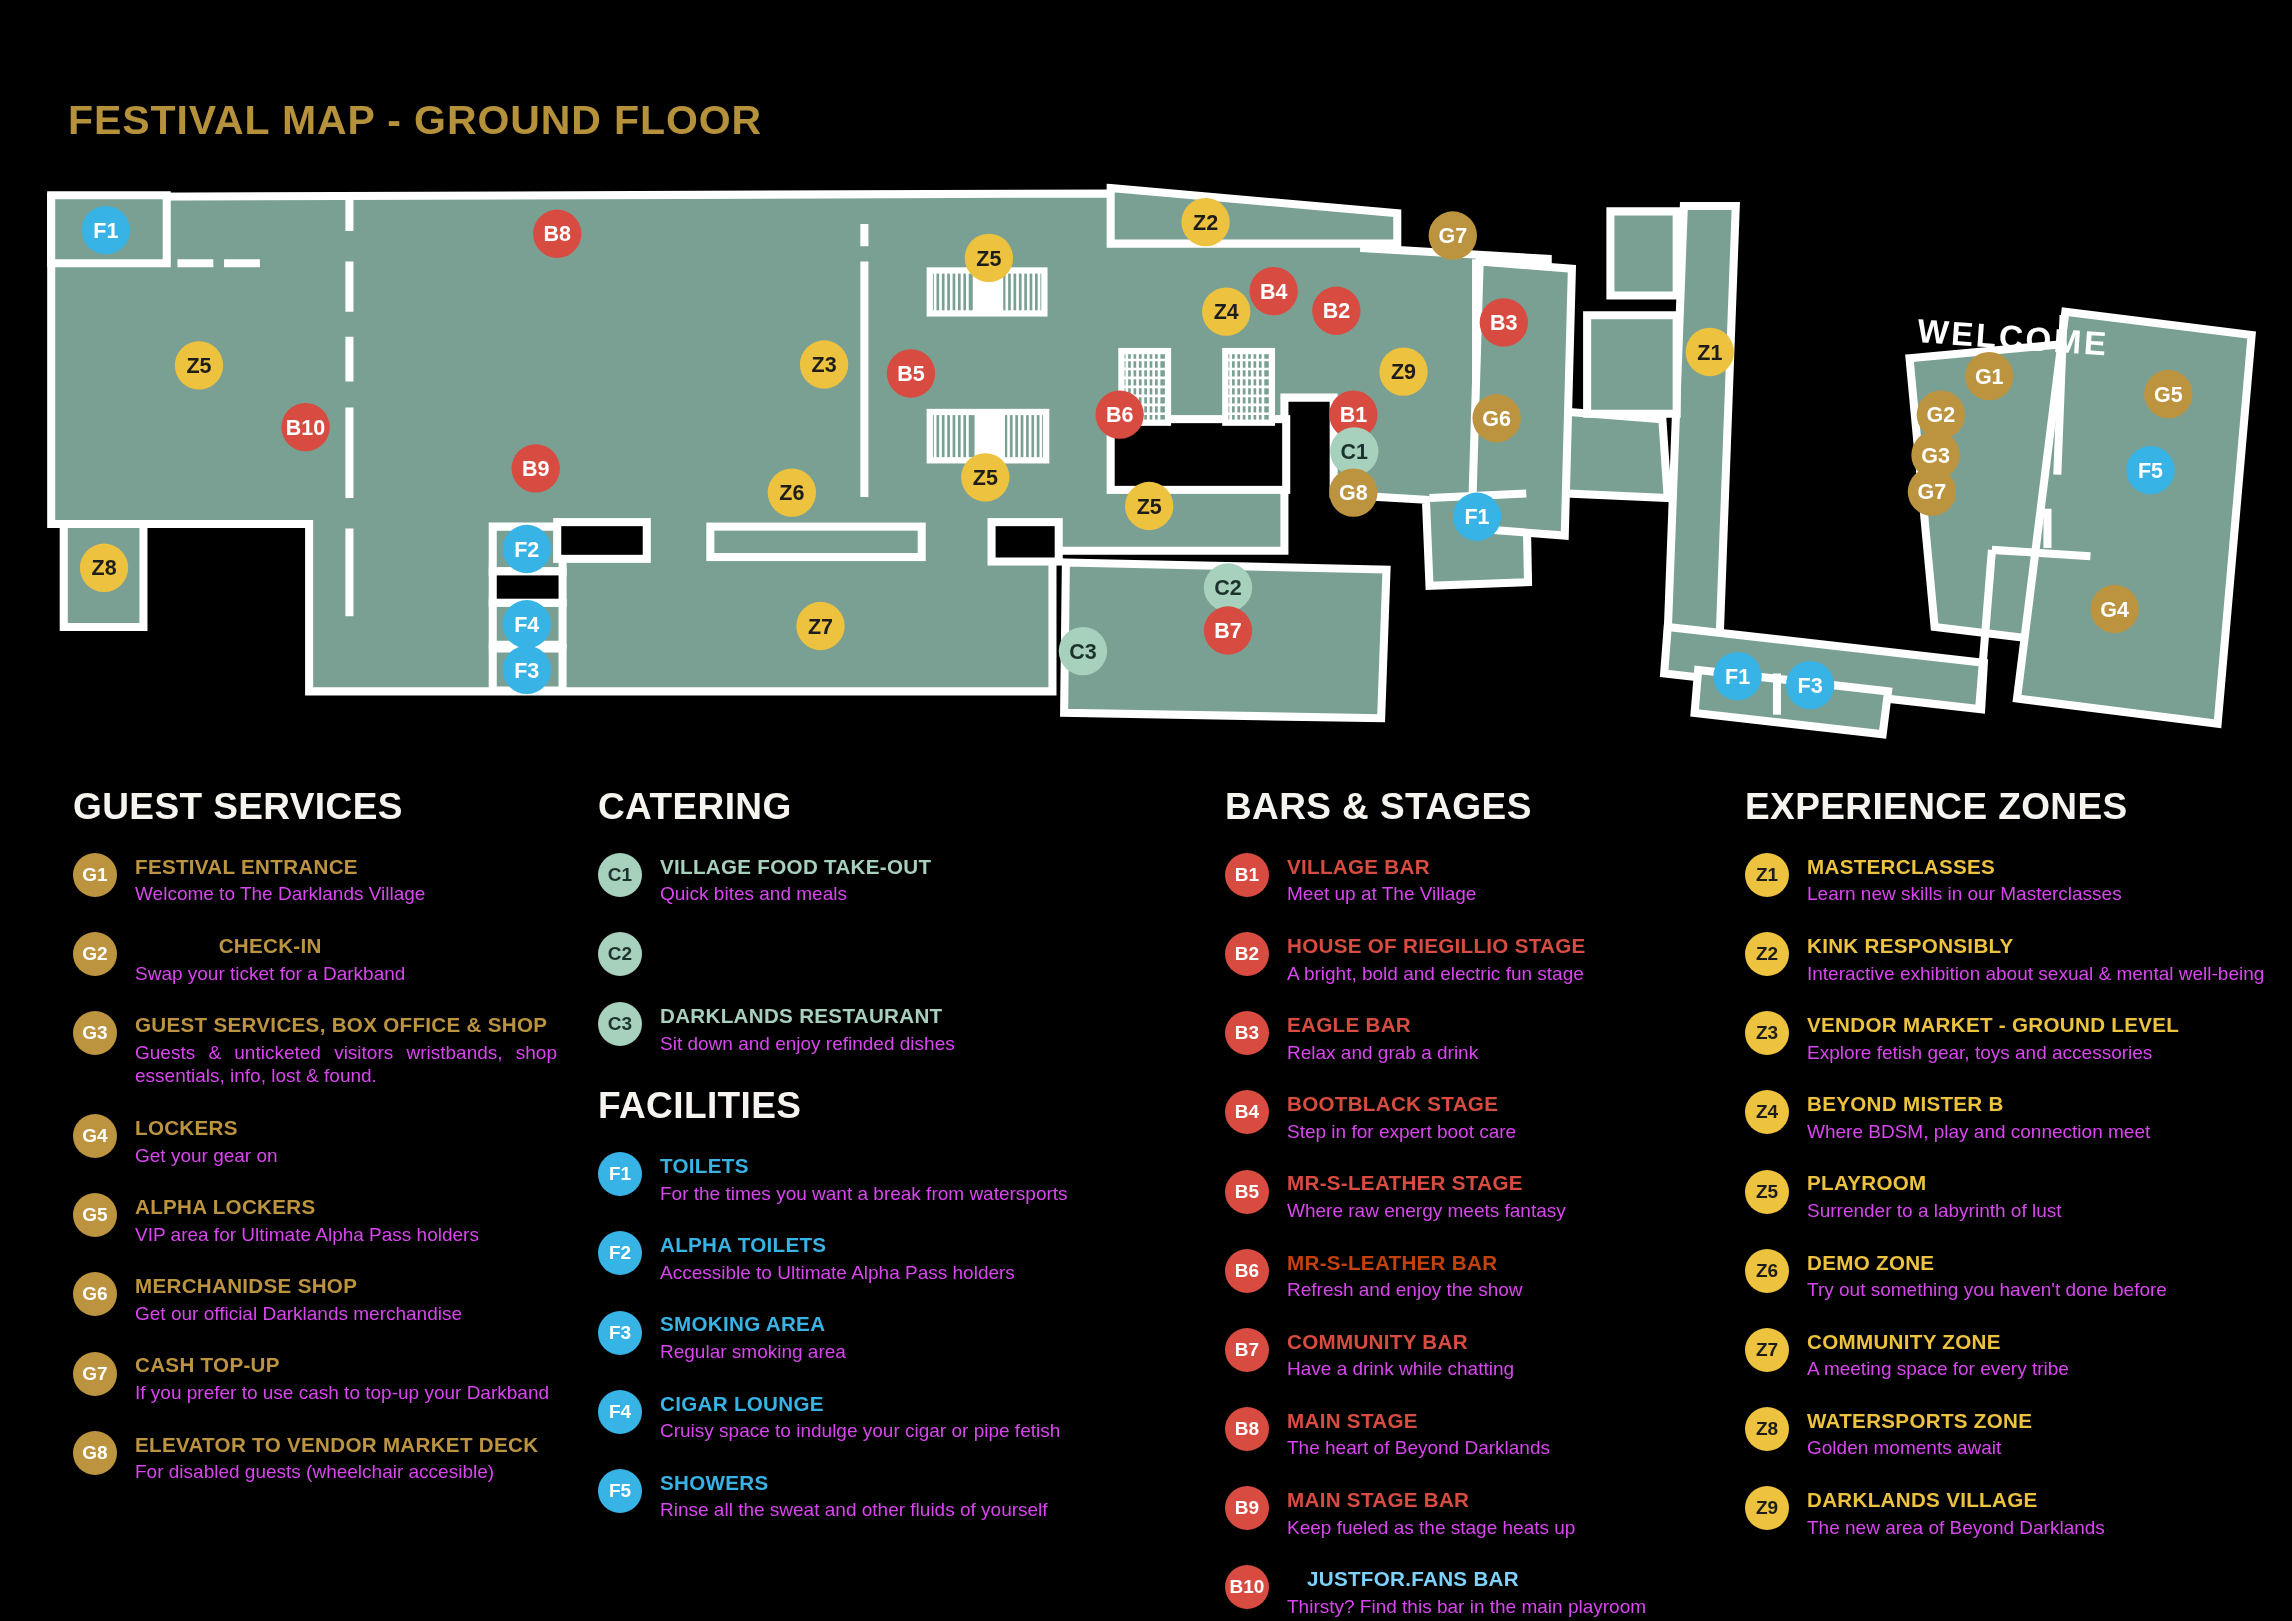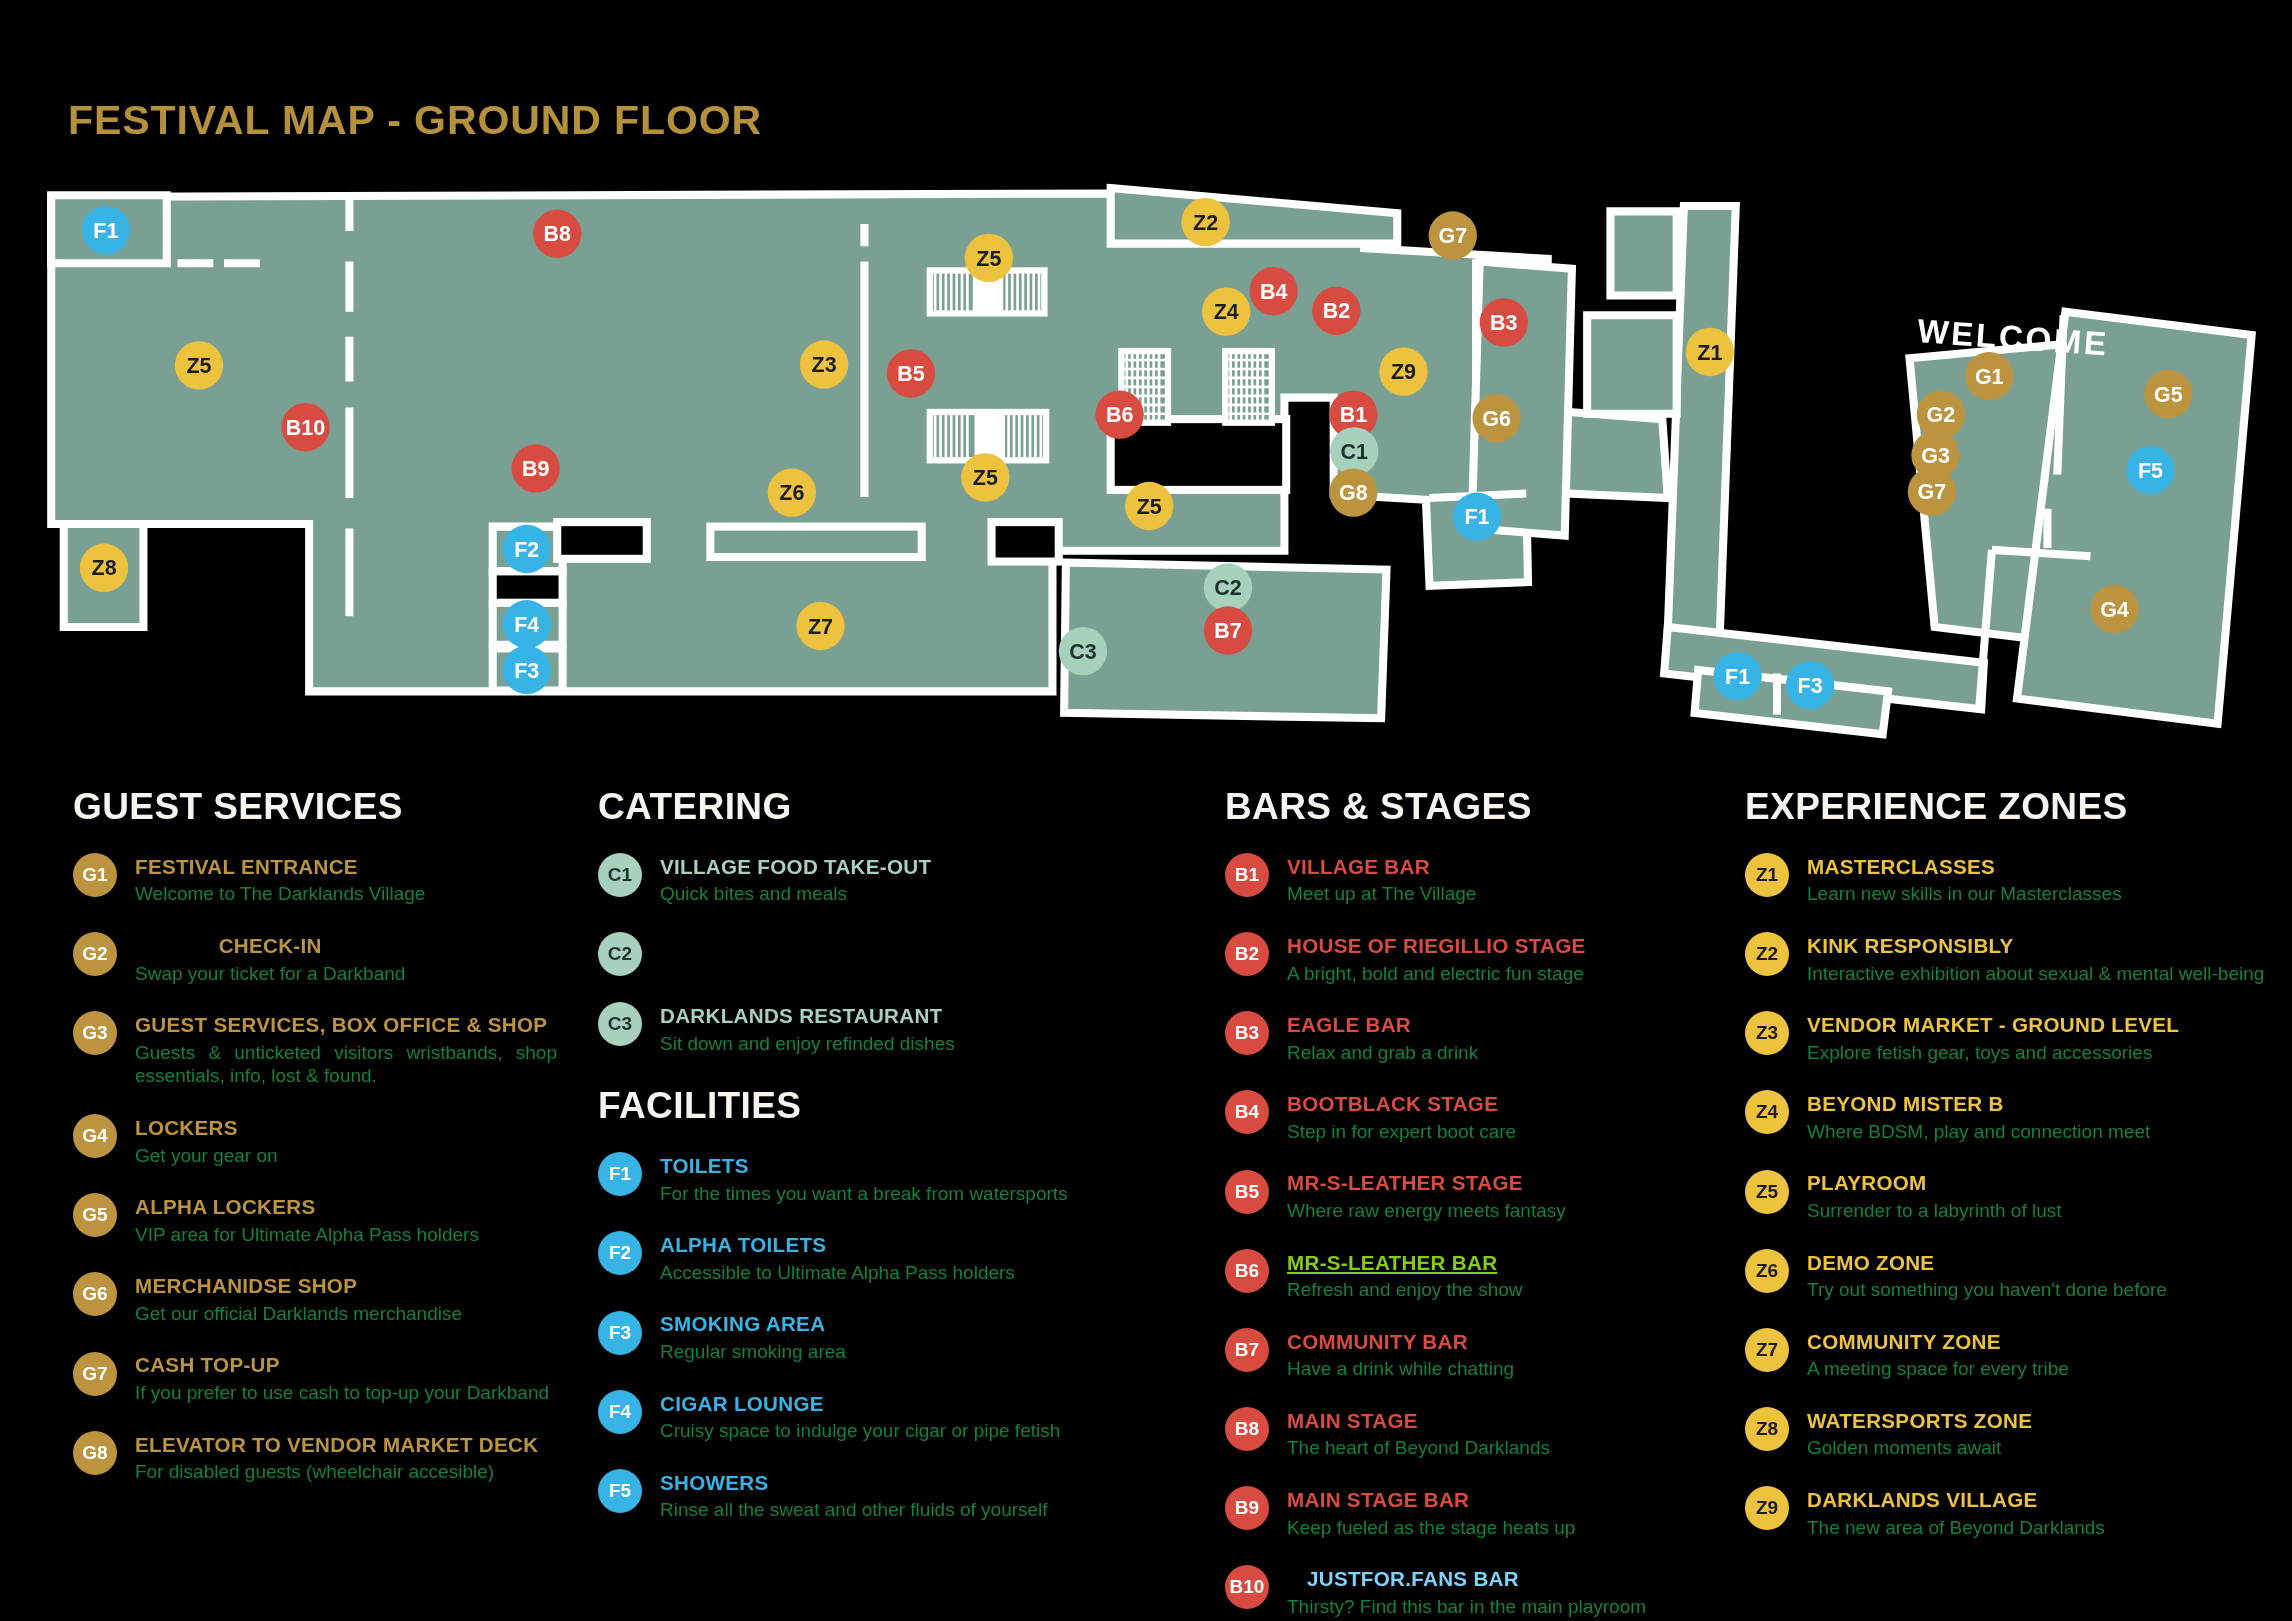--- a/index.html
+++ b/index.html
@@ -27,21 +27,21 @@
   .col-0{left:73px;width:484px;}
   .col-1{left:598px;width:519px;}
   .col-2{left:1225px;width:502px;}
   .col-3{left:1745px;width:537px;}
   .sec-heading{font-size:37px;font-weight:800;color:#F7F4EF;letter-spacing:0.4px;margin-bottom:25px;}
   .sec + .sec .sec-heading{margin-top:30px;}
   .legend-item{display:flex;gap:18px;margin-bottom:26px;align-items:flex-start;}
   .badge{flex:none;width:44px;height:44px;border-radius:50%;display:flex;align-items:center;
     justify-content:center;font-size:19px;font-weight:800;}
   .item-title{font-size:20.6px;font-weight:800;letter-spacing:0.3px;margin-bottom:3.6px;margin-top:1.8px;}
-  .item-desc{font-size:19px;color:#15803d;line-height:1.25;text-align:justify;}
+  .item-desc{font-size:19px;color:#d946ef;line-height:1.25;text-align:justify;}
 </style>
 </head>
 <body>
 
 <div class="page">
 
   <h1 class="page-title">FESTIVAL MAP - GROUND FLOOR</h1>
 
   <svg id="map-svg" viewBox="0 0 2560 1810">
 
@@ -435,21 +435,21 @@
           <div class="legend-item">
             <span class="badge" style="background: rgb(216, 75, 64); color: rgb(255, 255, 255);">B5</span>
             <div>
               <div class="item-title" style="color: rgb(216, 75, 64);">MR-S-LEATHER STAGE</div>
               <div class="item-desc">Where raw energy meets fantasy</div>
             </div>
           </div>
           <div class="legend-item">
             <span class="badge" style="background: rgb(216, 75, 64); color: rgb(255, 255, 255);">B6</span>
             <div>
-              <div class="item-title" style="color: #84cc16; text-decoration: underline;">MR-S-LEATHER BAR</div>
+              <div class="item-title" style="color: #c2410c;">MR-S-LEATHER BAR</div>
               <div class="item-desc">Refresh and enjoy the show</div>
             </div>
           </div>
           <div class="legend-item">
             <span class="badge" style="background: rgb(216, 75, 64); color: rgb(255, 255, 255);">B7</span>
             <div>
               <div class="item-title" style="color: rgb(216, 75, 64);">COMMUNITY BAR</div>
               <div class="item-desc">Have a drink while chatting</div>
             </div>
           </div>

